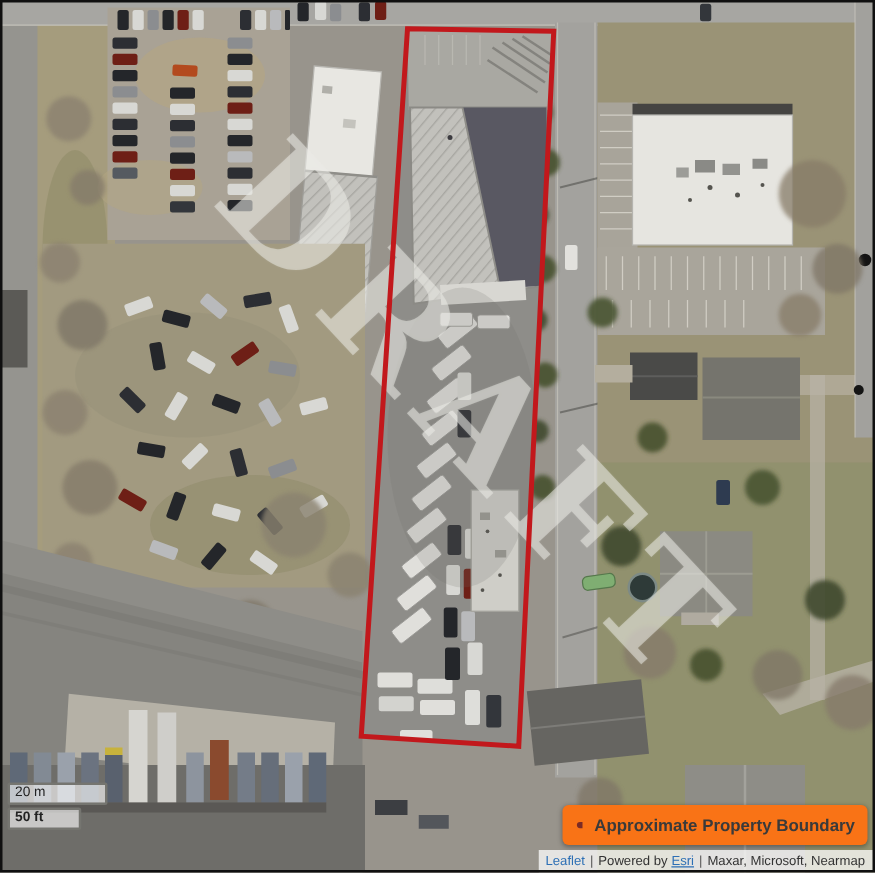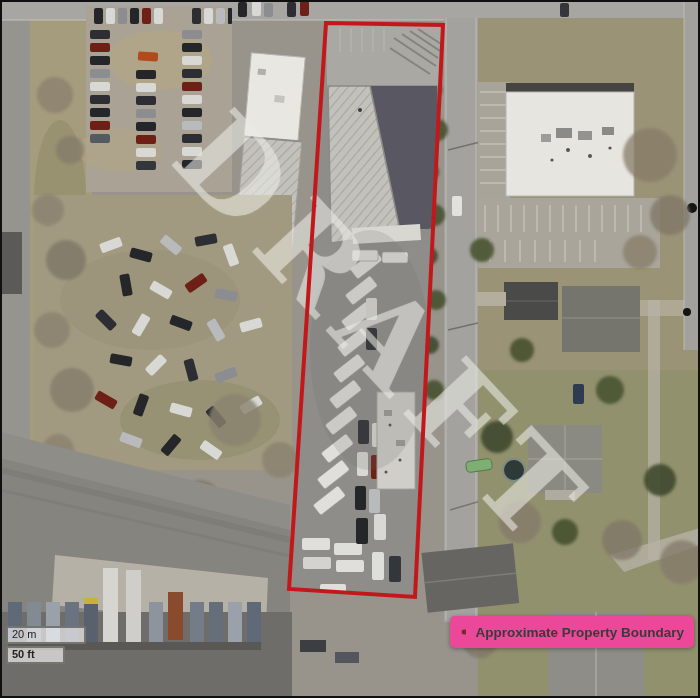--- a/index.html
+++ b/index.html
@@ -12,22 +12,22 @@
   .watermark{
     position:absolute;z-index:3;left:383px;top:332px;
     transform:translate(-50%,-50%) rotate(47deg);
     font-family:"DejaVu Serif", serif;font-weight:700;
     font-size:118px;letter-spacing:16px;line-height:1;
     color:rgba(233,233,228,0.52);white-space:nowrap;pointer-events:none;
     text-shadow:0 0 2px rgba(255,255,255,0.12);
   }
   .boundary-layer{position:absolute;left:0;top:0;z-index:4;pointer-events:none;}
   .legend{
-    position:absolute;z-index:6;left:450px;top:616px;width:244px;height:32px;
-    background:#ec4899;border-radius:5px;box-shadow:0 1px 4px rgba(0,0,0,0.35);
+    position:absolute;z-index:6;left:450px;top:644px;width:244px;height:32px;
+    background:#f97316;border-radius:5px;box-shadow:0 1px 4px rgba(0,0,0,0.35);
     display:flex;align-items:center;gap:9px;padding:0 10px;box-sizing:border-box;
   }
   .legend-label{font-size:13.5px;font-weight:700;color:#3a3a3a;white-space:nowrap;}
   .scale-control{position:absolute;z-index:6;left:6px;top:626px;}
   .scale-box{
     background:rgba(255,255,255,0.62);border:2px solid #757570;border-radius:2px;
     font-size:11px;line-height:13px;color:#222;padding:0 4px 1px 4px;
     box-sizing:border-box;white-space:nowrap;margin-bottom:2px;
   }
   .scale-metric{width:80px;}
@@ -436,15 +436,18 @@
       <line x1="4" y1="4" x2="28" y2="4" stroke="#7a2b26" stroke-width="5" stroke-linecap="round"></line>
     </svg>
     <span class="legend-label">Approximate Property Boundary</span>
   </div>
 
   <div class="scale-control">
     <div class="scale-box scale-metric">20 m</div>
     <div class="scale-box scale-imperial">50 ft</div>
   </div>
 
+  <div class="attribution">
+    <a class="attr-link">Leaflet</a><span class="attr-sep">|</span><span class="attr-text">Powered by</span><a class="attr-link-underline">Esri</a><span class="attr-sep">|</span><span class="attr-text">Maxar, Microsoft, Nearmap</span>
+  </div>
 
   <div class="frame"></div>
 </div>
 
 </body></html>

